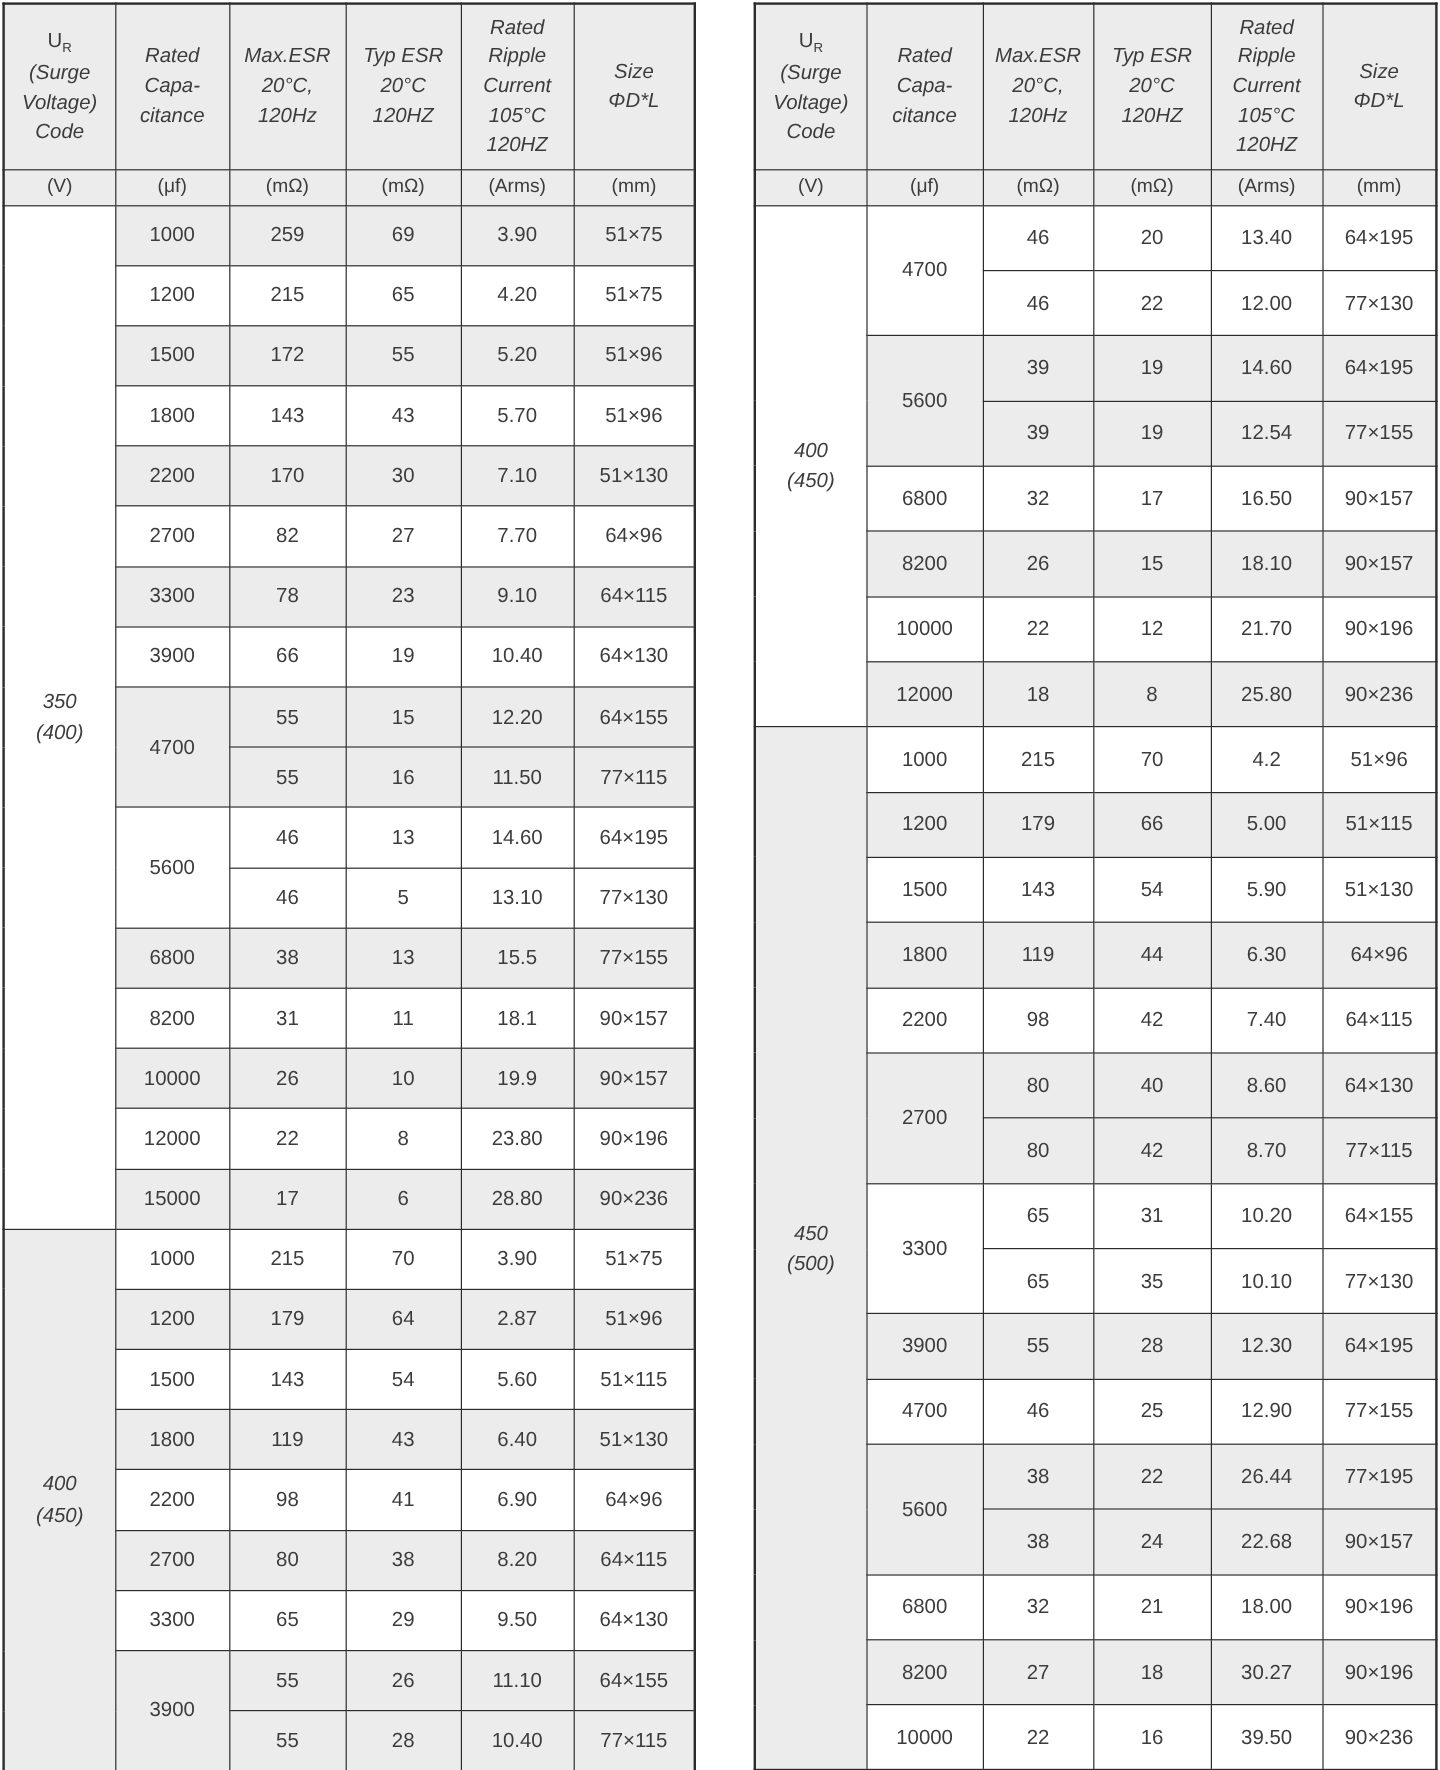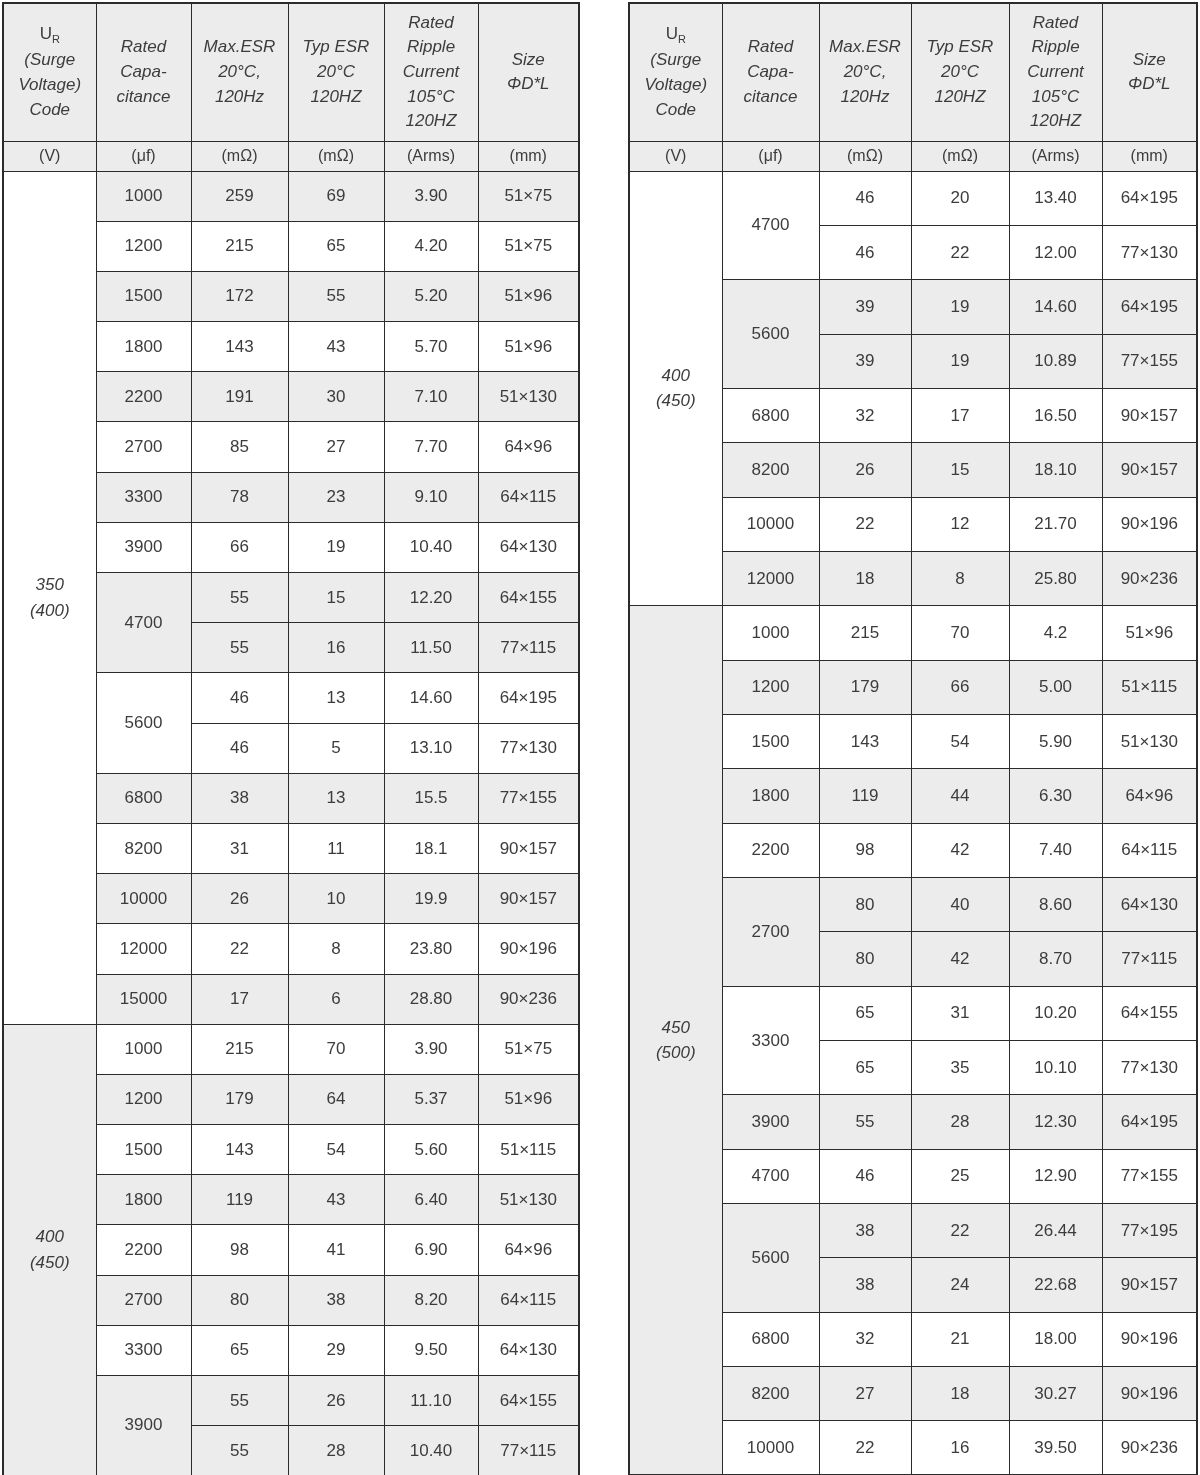--- a/index.html
+++ b/index.html
@@ -119,28 +119,28 @@
         </tr>
         <tr>
           <td class="plain" rowspan="1">1800</td>
           <td class="plain">143</td>
           <td class="plain">43</td>
           <td class="plain">5.70</td>
           <td class="plain">51×96</td>
         </tr>
         <tr>
           <td class="shaded" rowspan="1">2200</td>
-          <td class="shaded">191</td>
+          <td class="shaded">170</td>
           <td class="shaded">30</td>
           <td class="shaded">7.10</td>
           <td class="shaded">51×130</td>
         </tr>
         <tr>
           <td class="plain" rowspan="1">2700</td>
-          <td class="plain">85</td>
+          <td class="plain">82</td>
           <td class="plain">27</td>
           <td class="plain">7.70</td>
           <td class="plain">64×96</td>
         </tr>
         <tr>
           <td class="shaded" rowspan="1">3300</td>
           <td class="shaded">78</td>
           <td class="shaded">23</td>
           <td class="shaded">9.10</td>
           <td class="shaded">64×115</td>
@@ -221,21 +221,21 @@
           <td class="plain" rowspan="1">1000</td>
           <td class="plain">215</td>
           <td class="plain">70</td>
           <td class="plain">3.90</td>
           <td class="plain">51×75</td>
         </tr>
         <tr>
           <td class="shaded" rowspan="1">1200</td>
           <td class="shaded">179</td>
           <td class="shaded">64</td>
-          <td class="shaded">5.37</td>
+          <td class="shaded">2.87</td>
           <td class="shaded">51×96</td>
         </tr>
         <tr>
           <td class="plain" rowspan="1">1500</td>
           <td class="plain">143</td>
           <td class="plain">54</td>
           <td class="plain">5.60</td>
           <td class="plain">51×115</td>
         </tr>
         <tr>
@@ -345,21 +345,21 @@
         <tr>
           <td class="shaded" rowspan="2">5600</td>
           <td class="shaded">39</td>
           <td class="shaded">19</td>
           <td class="shaded">14.60</td>
           <td class="shaded">64×195</td>
         </tr>
         <tr>
           <td class="shaded">39</td>
           <td class="shaded">19</td>
-          <td class="shaded">10.89</td>
+          <td class="shaded">12.54</td>
           <td class="shaded">77×155</td>
         </tr>
         <tr>
           <td class="plain" rowspan="1">6800</td>
           <td class="plain">32</td>
           <td class="plain">17</td>
           <td class="plain">16.50</td>
           <td class="plain">90×157</td>
         </tr>
         <tr>

